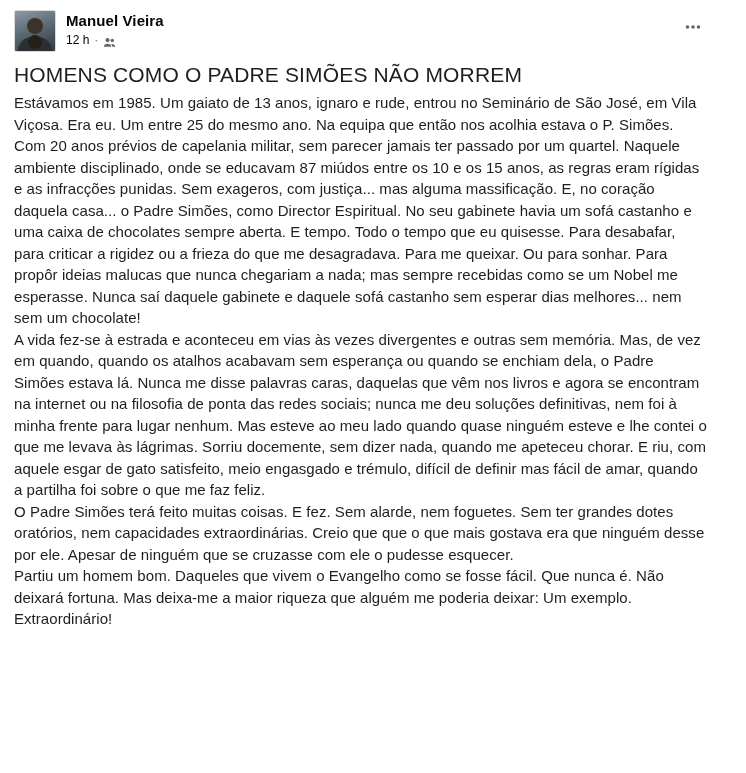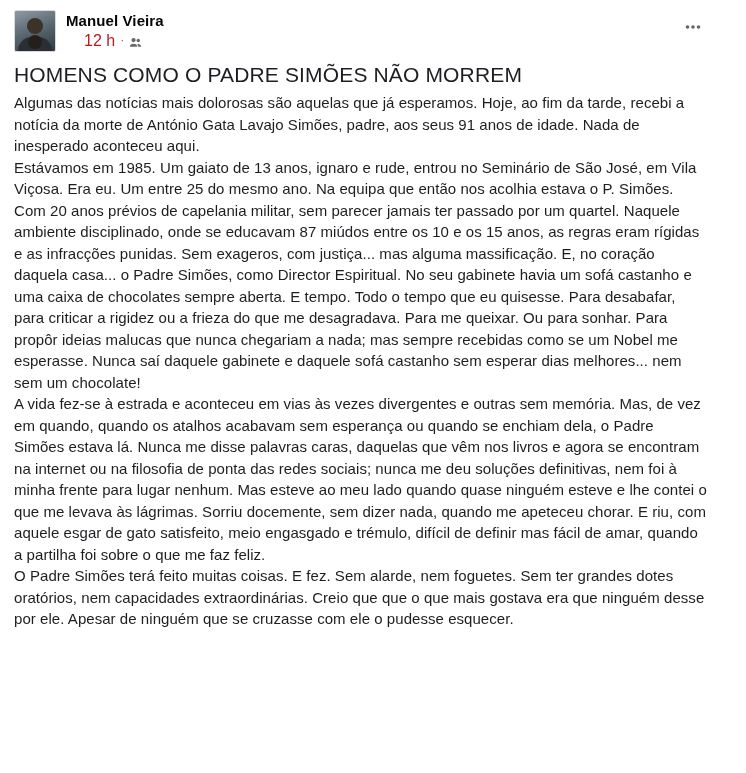--- a/index.html
+++ b/index.html
@@ -71,24 +71,23 @@
     line-height: 19px;
     letter-spacing: 0.1px;
   }
   .meta-row {
     display: flex;
     align-items: center;
     gap: 5px;
     margin-top: 3px;
   }
   .timestamp {
-    font-size: 16px;
-    color: #b91c1c;
+    font-size: 12px;
+    color: #000000;
     line-height: 15px;
-    margin-left: 18px;
   }
   .dot-sep {
     font-size: 12px;
     color: #65676b;
     line-height: 15px;
   }
   .audience-icon {
     display: inline-block;
     width: 13px;
     height: 13px;
@@ -156,19 +155,19 @@
       <svg width="20" height="20" viewBox="0 0 20 20" aria-hidden="true">
         <circle cx="4.5" cy="10" r="1.8" fill="#606770"></circle>
         <circle cx="10" cy="10" r="1.8" fill="#606770"></circle>
         <circle cx="15.5" cy="10" r="1.8" fill="#606770"></circle>
       </svg>
     </div>
   </div>
 
   <div class="post-body">
     <div class="post-title">HOMENS COMO O PADRE SIMÕES NÃO MORREM</div>
-    <p class="post-paragraph">Algumas das notícias mais dolorosas são aquelas que já esperamos. Hoje, ao fim da tarde, recebi a notícia da morte de António Gata Lavajo Simões, padre, aos seus 91 anos de idade. Nada de inesperado aconteceu aqui.</p>
     <p class="post-paragraph">Estávamos em 1985. Um gaiato de 13 anos, ignaro e rude, entrou no Seminário de São José, em Vila Viçosa. Era eu. Um entre 25 do mesmo ano. Na equipa que então nos acolhia estava o P. Simões. Com 20 anos prévios de capelania militar, sem parecer jamais ter passado por um quartel. Naquele ambiente disciplinado, onde se educavam 87 miúdos entre os 10 e os 15 anos, as regras eram rígidas e as infracções punidas. Sem exageros, com justiça... mas alguma massificação. E, no coração daquela casa... o Padre Simões, como Director Espiritual. No seu gabinete havia um sofá castanho e uma caixa de chocolates sempre aberta. E tempo. Todo o tempo que eu quisesse. Para desabafar, para criticar a rigidez ou a frieza do que me desagradava. Para me queixar. Ou para sonhar. Para propôr ideias malucas que nunca chegariam a nada; mas sempre recebidas como se um Nobel me esperasse. Nunca saí daquele gabinete e daquele sofá castanho sem esperar dias melhores... nem sem um chocolate!</p>
     <p class="post-paragraph">A vida fez-se à estrada e aconteceu em vias às vezes divergentes e outras sem memória. Mas, de vez em quando, quando os atalhos acabavam sem esperança ou quando se enchiam dela, o Padre Simões estava lá. Nunca me disse palavras caras, daquelas que vêm nos livros e agora se encontram na internet ou na filosofia de ponta das redes sociais; nunca me deu soluções definitivas, nem foi à minha frente para lugar nenhum. Mas esteve ao meu lado quando quase ninguém esteve e lhe contei o que me levava às lágrimas. Sorriu docemente, sem dizer nada, quando me apeteceu chorar. E riu, com aquele esgar de gato satisfeito, meio engasgado e trémulo, difícil de definir mas fácil de amar, quando a partilha foi sobre o que me faz feliz.</p>
     <p class="post-paragraph">O Padre Simões terá feito muitas coisas. E fez. Sem alarde, nem foguetes. Sem ter grandes dotes oratórios, nem capacidades extraordinárias. Creio que que o que mais gostava era que ninguém desse por ele. Apesar de ninguém que se cruzasse com ele o pudesse esquecer.</p>
+    <p class="post-paragraph">Partiu um homem bom. Daqueles que vivem o Evangelho como se fosse fácil. Que nunca é. Não deixará fortuna. Mas deixa-me a maior riqueza que alguém me poderia deixar: Um exemplo. Extraordinário!</p>
   </div>
 
 </div>
 
 </body></html>

